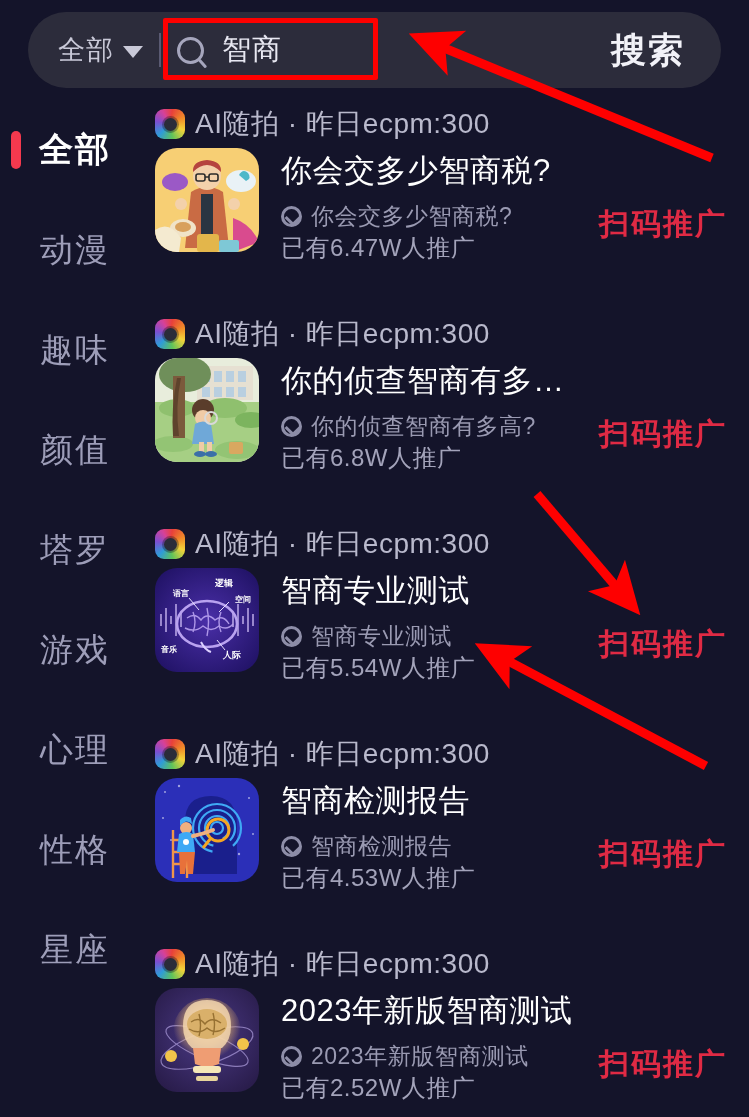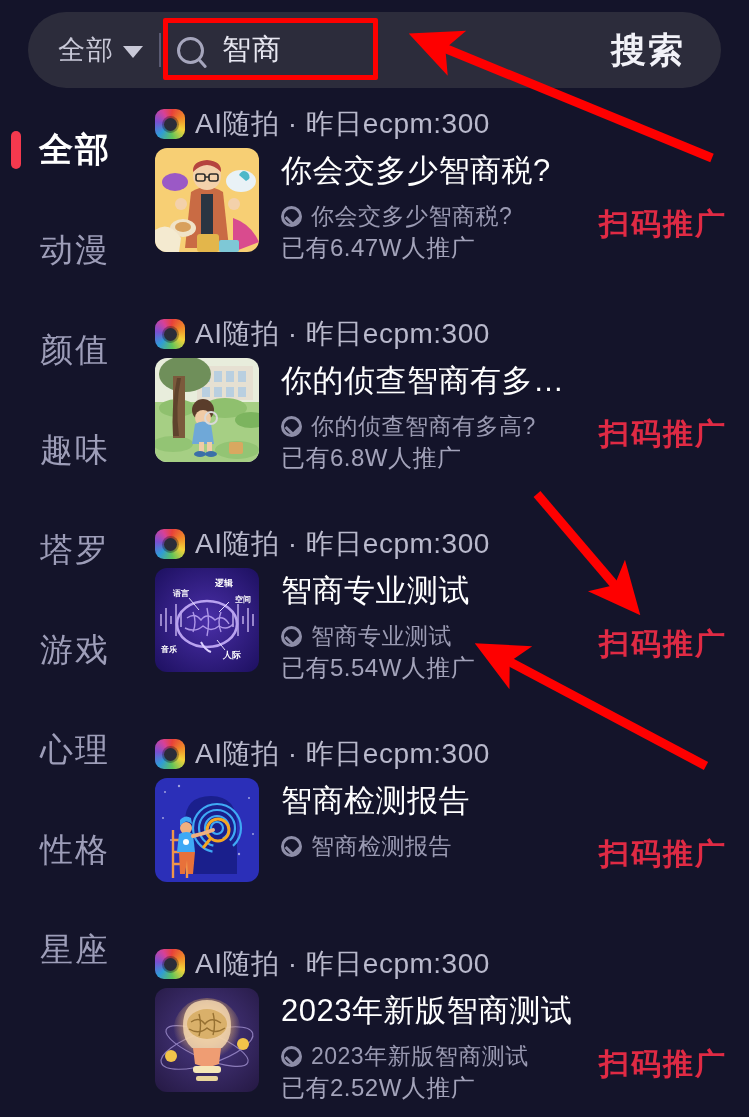--- a/index.html
+++ b/index.html
@@ -168,21 +168,21 @@
     letter-spacing:0.5px;
     white-space:nowrap;
   }
 
   .body {
     display:flex;
     margin-top:8px;
   }
   .thumb {
     width:104px; height:104px;
-    border-radius:12px;
+    border-radius:22px;
     margin-left:5px;
     flex:none;
     overflow:hidden;
     position:relative;
   }
   .thumb svg { display:block; width:104px; height:104px; }
 
   .info {
     margin-left:22px;
     flex:1;
@@ -275,25 +275,25 @@
     <div class="side-item active">
       <span class="bar"></span>
       <span class="txt">全部</span>
     </div>
     <div class="side-item">
 
       <span class="txt">动漫</span>
     </div>
     <div class="side-item">
 
+      <span class="txt">趣味</span>
+    </div>
+    <div class="side-item">
+
       <span class="txt">颜值</span>
-    </div>
-    <div class="side-item">
-
-      <span class="txt">趣味</span>
     </div>
     <div class="side-item">
 
       <span class="txt">塔罗</span>
     </div>
     <div class="side-item">
 
       <span class="txt">游戏</span>
     </div>
     <div class="side-item">
@@ -510,20 +510,21 @@
             <path d="M24 74 h16 l-2 22 h-5 l-1 -14 l-2 14 h-5 z" fill="#e8713a"></path>
             <path d="M38 58 q10 -2 20 -6" stroke="#f0b080" stroke-width="4" fill="none" stroke-linecap="round"></path>
           </svg>
         </div>
         <div class="info">
           <div class="title">智商检测报告</div>
           <div class="subline">
             <span class="link-ic"></span>
             <span class="subtitle">智商检测报告</span>
           </div>
+          <div class="count">已有4.53W人推广</div>
         </div>
       </div>
       <div class="promo">扫码推广</div>
     </div>
 
     <div class="card">
       <div class="meta">
         <span class="avatar"></span>
         <span class="meta-text">AI随拍 · 昨日ecpm:300</span>
       </div>

